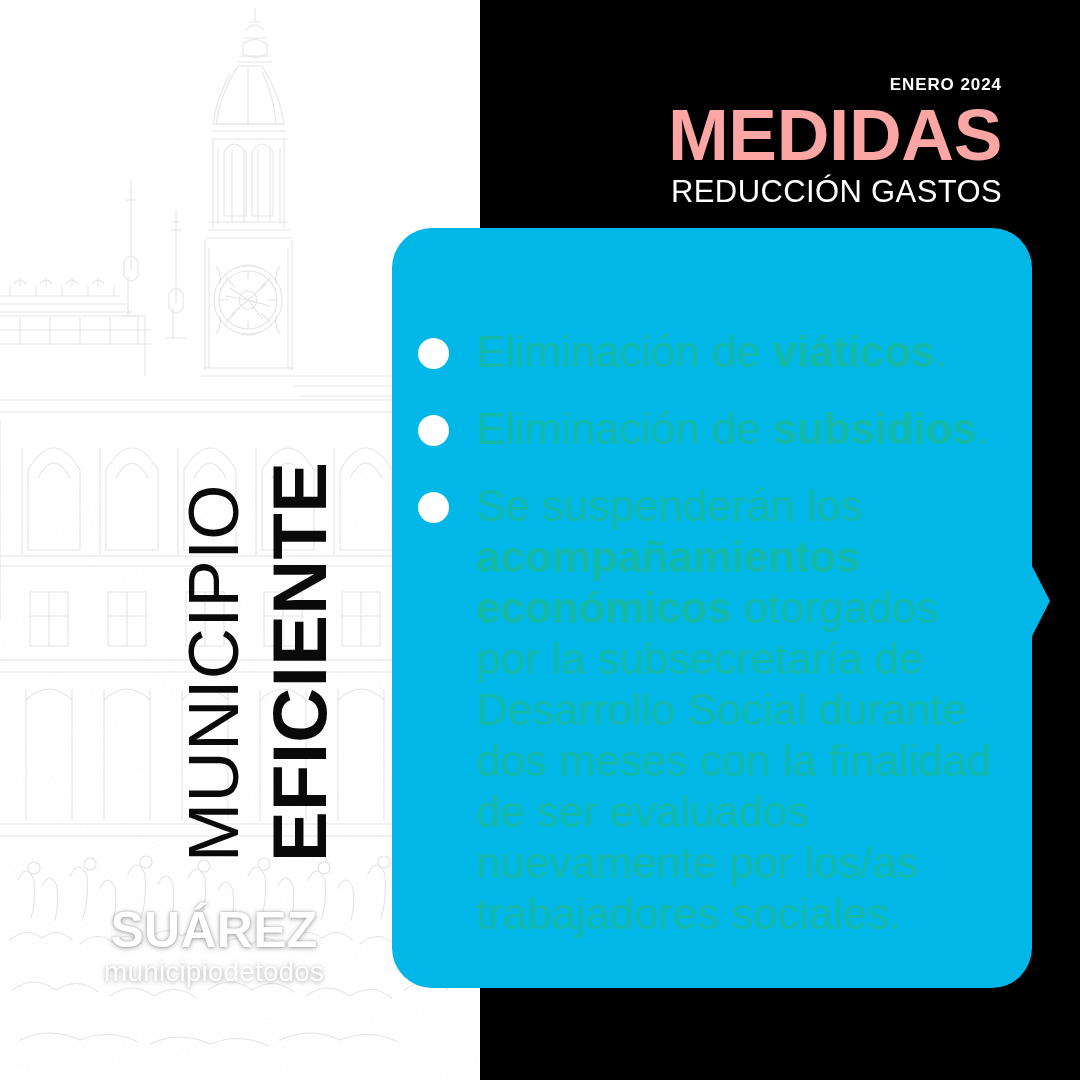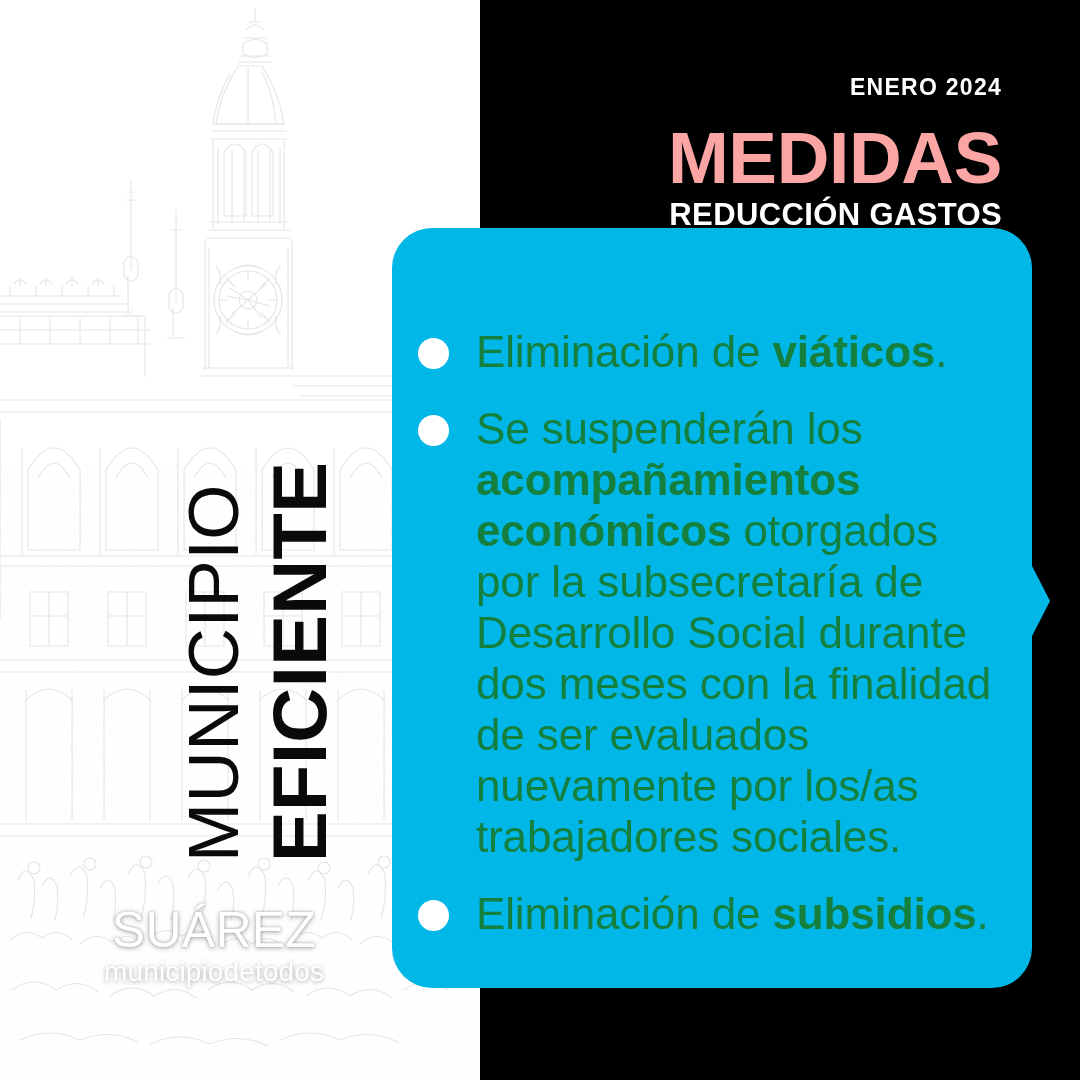--- a/index.html
+++ b/index.html
@@ -80,21 +80,21 @@
   .logo {
     position: absolute;
     left: 104px;
     top: 905px;
     width: 220px;
     text-align: center;
     pointer-events: none;
   }
   .logo-main {
     font-size: 50px;
-    font-weight: 400;
+    font-weight: 700;
     color: #ffffff;
     letter-spacing: 0.005em;
     line-height: 1;
     text-shadow: 0 1px 5px rgba(90,90,90,0.55), 0 0 2px rgba(120,120,120,0.5);
   }
   .logo-sub {
     margin-top: 3px;
     font-size: 28px;
     font-weight: 400;
     color: #ffffff;
@@ -106,36 +106,36 @@
 
   
   .header {
     position: absolute;
     right: 78px;
     top: 76px;
     text-align: right;
     line-height: 1;
   }
   .kicker {
-    font-size: 23px;
+    font-size: 17px;
     font-weight: 700;
     color: #ffffff;
     letter-spacing: 0.055em;
-    margin-bottom: 24px;
+    margin-bottom: 7px;
   }
   .title {
     font-size: 73px;
     font-weight: 700;
     color: #fca5a5;
     letter-spacing: -0.005em;
     line-height: 0.96;
   }
   .subtitle {
     font-size: 31px;
-    font-weight: 700;
+    font-weight: 400;
     color: #ffffff;
     letter-spacing: 0.012em;
     margin-top: 6px;
   }
 
   
   .card {
     position: absolute;
     left: 392px;
     top: 228px;
@@ -173,21 +173,21 @@
     width: 31px;
     height: 31px;
     border-radius: 50%;
     background: #ffffff;
     margin-top: 12px;
     margin-right: 27px;
   }
   .btext {
     font-size: 44px;
     font-weight: 400;
-    color: #15803d;
+    color: #14b8a6;
     line-height: 1.16;
     letter-spacing: -0.003em;
     max-width: 525px;
   }
   .btext b { font-weight: 700; }
 </style>
 </head>
 <body>
 
 <div id="poster">
@@ -315,21 +315,21 @@
   <div class="card"></div>
   <div class="card-tail"></div>
 
   <ul class="bullets" style="list-style:none;margin:0;padding:0;">
     <li class="bullet">
       <span class="dot"></span>
       <span class="btext"><span>Eliminación de </span><b>viáticos</b><span>.</span></span>
     </li>
     <li class="bullet">
       <span class="dot"></span>
-      <span class="btext"><span>Se suspenderán los </span><b>acompañamientos económicos</b><span> otorgados por la subsecretaría de Desarrollo Social durante dos meses con la finalidad de ser evaluados nuevamente por los/as trabajadores sociales.</span></span>
+      <span class="btext"><span>Eliminación de </span><b>subsidios</b><span>.</span></span>
     </li>
     <li class="bullet">
       <span class="dot"></span>
-      <span class="btext"><span>Eliminación de </span><b>subsidios</b><span>.</span></span>
+      <span class="btext"><span>Se suspenderán los </span><b>acompañamientos económicos</b><span> otorgados por la subsecretaría de Desarrollo Social durante dos meses con la finalidad de ser evaluados nuevamente por los/as trabajadores sociales.</span></span>
     </li>
   </ul>
 
 </div>
 
 </body></html>

